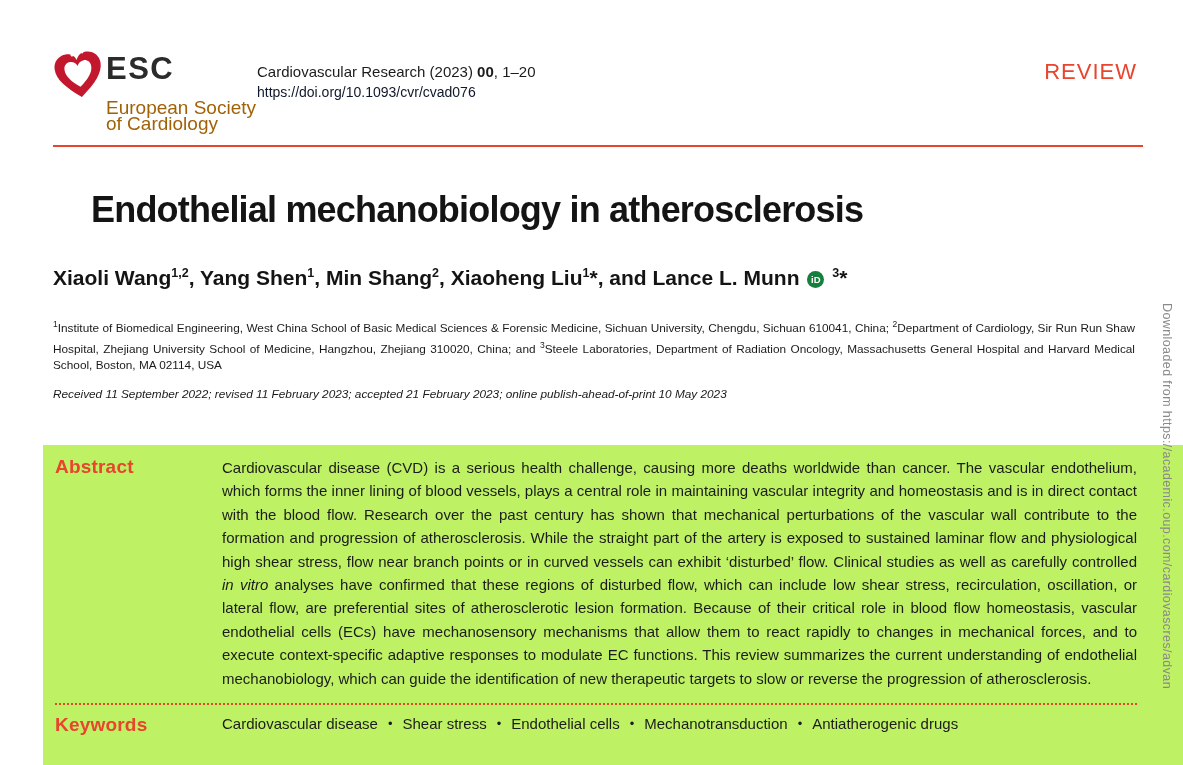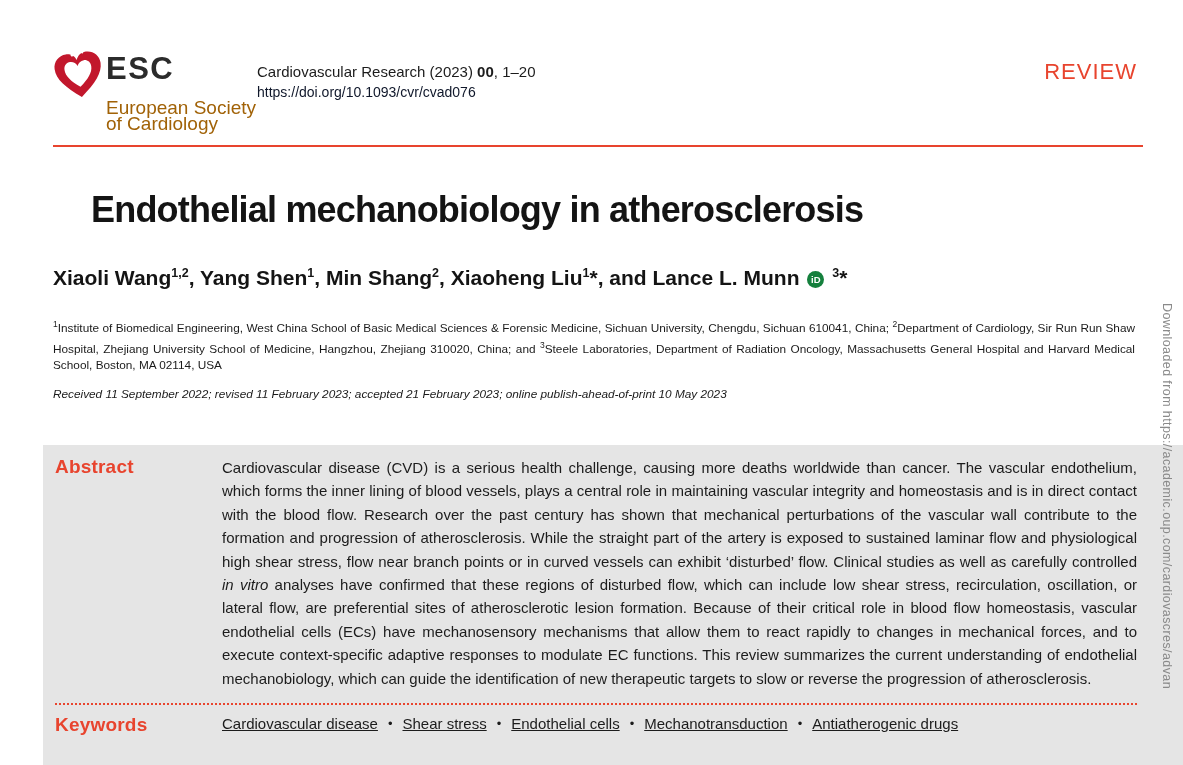--- a/index.html
+++ b/index.html
@@ -37,27 +37,27 @@
   }
 
   .affiliations { position:absolute; left:53px; top:316px; right:48px;
     font-size:11.8px; line-height:16.8px; text-align:justify; color:#1a1a1a; }
   .affiliations sup { font-size:8.5px; }
 
   .history { position:absolute; left:53px; top:387px; font-style:italic;
     font-size:11.8px; color:#1a1a1a; }
 
   
-  .abstract-box { position:absolute; left:43px; top:445px; right:0; bottom:0; background:#e5e5e5; }
+  .abstract-box { position:absolute; left:43px; top:445px; right:0; bottom:0; background:#bef264; }
   .box-grid { display:grid; grid-template-columns:167px 1fr; padding:11px 46px 0 12px; }
   .sec-heading { color:#e8442e; font-weight:bold; font-size:19px; letter-spacing:0.2px; }
   .abstract-text { font-size:15px; line-height:23.4px; text-align:justify; color:#1c1c1c; }
   .dotted-divider { grid-column:1 / -1; border-top:2.5px dotted #e8442e; margin-top:13px; }
   .kw-row-pad { padding-top:9px; }
-  .keywords-list { font-size:15px; padding-top:10px; color:#1c1c1c;text-decoration:underline; }
+  .keywords-list { font-size:15px; padding-top:10px; color:#1c1c1c; }
   .kw-sep { display:inline-block; margin:0 10px; font-size:13px; vertical-align:1px; }
 
   
   .watermark { position:absolute; top:303px; right:9px; writing-mode:vertical-rl;
     font-size:12.5px; letter-spacing:0.4px; color:#8a8a8a; white-space:nowrap; }
 </style>
 </head>
 <body>
 
 <div class="page">

